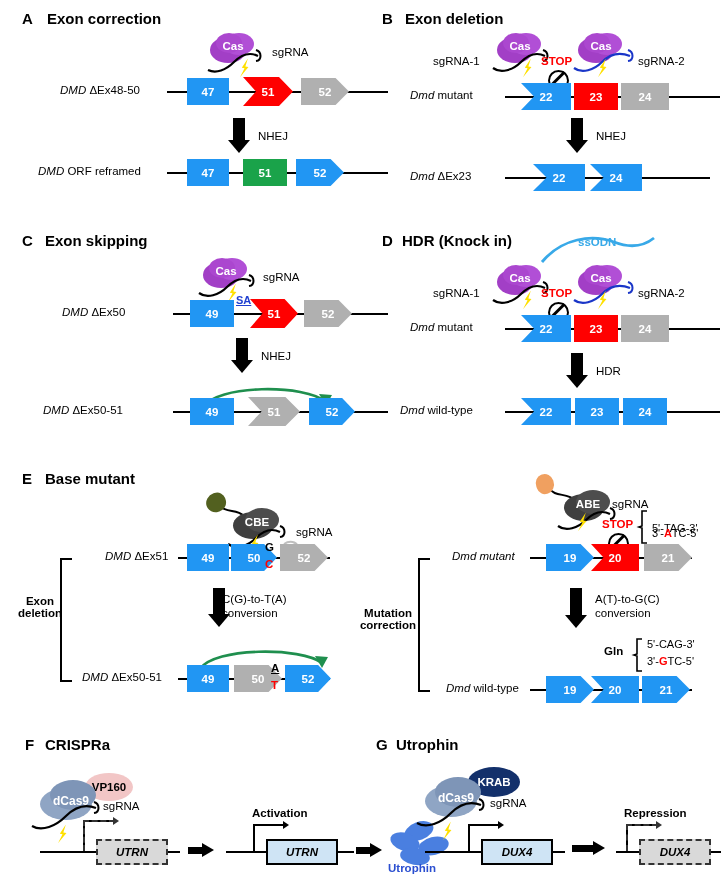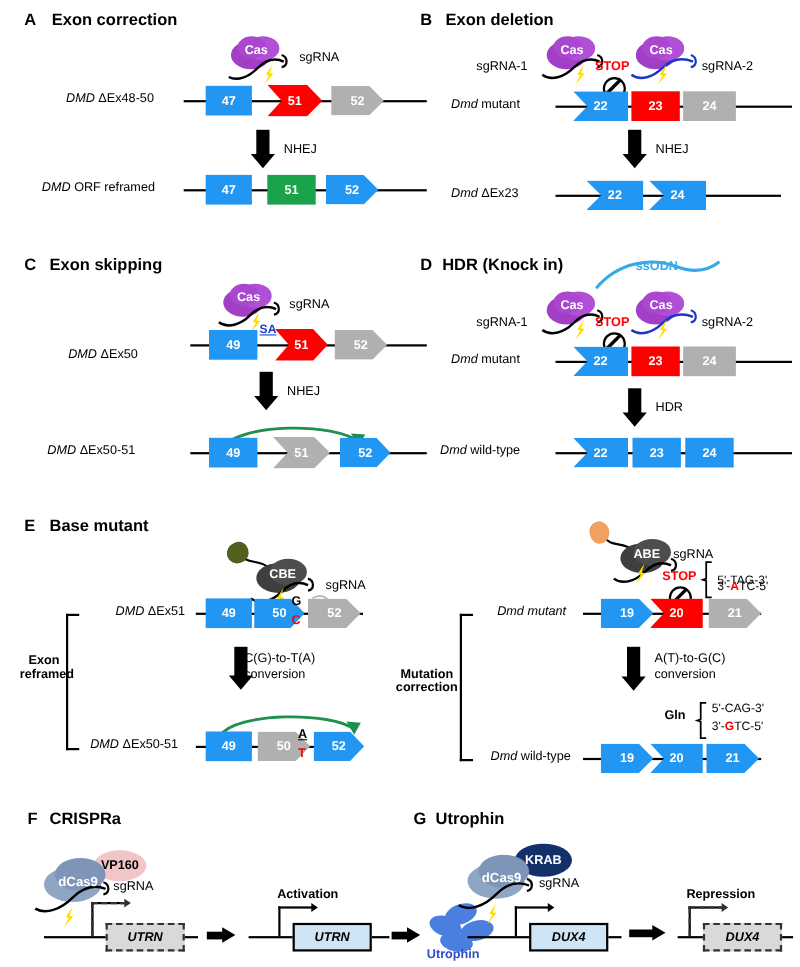--- a/index.html
+++ b/index.html
@@ -227,21 +227,21 @@
     <div class="b3"></div>
   <div class="txt">Cas</div>
 </div>
 <svg class="abs" style="left:193px;top:265px;" width="70" height="38">
   <path d="M6,28 C14,34 26,30 34,22 C42,14 50,12 58,16" stroke="#000" stroke-width="2.2" fill="none"></path>
   <path d="M56,10 C62,12 62,20 56,21" stroke="#000" stroke-width="2" fill="none"></path>
 </svg>
 <div class="bolt" style="left:228px;top:283px;"></div>
 <div class="abs lbl" style="left:263px;top:271px;">sgRNA</div>
 
-<div class="abs lbl" style="left:62px;top:316px;">
+<div class="abs lbl" style="left:62px;top:306px;">
   <i>DMD</i>&nbsp;<span>ΔEx50</span>
 </div>
 <div class="gline" style="left:173px;top:313px;width:215px;"></div>
 <div class="exon blue rect" style="left:190px;top:300px;width:44px;height:27px;">
     <span>49</span>
   </div>
 <div class="abs" style="left:236px;top:294px;font-size:11px;font-weight:bold;color:#2040d0;text-decoration:underline;">SA</div>
 <div class="exon red arrowNotch" style="left:250px;top:299px;width:48px;height:29px;">
     <span>51</span>
   </div>
@@ -343,21 +343,21 @@
 <div class="exon blue rect" style="left:623px;top:398px;width:44px;height:27px;">
     <span>24</span>
   </div>
 
 <div class="abs panel-letter" style="left:22px;top:470px;">E</div>
 <div class="abs panel-title" style="left:45px;top:470px;">Base mutant</div>
 
 <div class="brk" style="left:60px;top:558px;width:10px;height:120px;"></div>
 <div class="abs bold" style="left:18px;top:595px;font-size:11.5px;text-align:center;width:44px;">
   <div>Exon</div>
-  <div>reframed</div>
+  <div>deletion</div>
 </div>
 
 <svg class="abs" style="left:208px;top:492px;" width="60" height="34">
   <path d="M10,12 C18,22 28,16 36,24" stroke="#000" stroke-width="2" fill="none"></path>
 </svg>
 <div class="abs" style="left:206px;top:493px;width:20px;height:19px;background:#52601f;border-radius:55% 45% 50% 50%;transform:rotate(-18deg);"></div>
 <div class="dblob" style="left:233px;top:508px;">
   <div class="b1"></div>
     <div class="b2"></div>
   <div class="txt">CBE</div>

